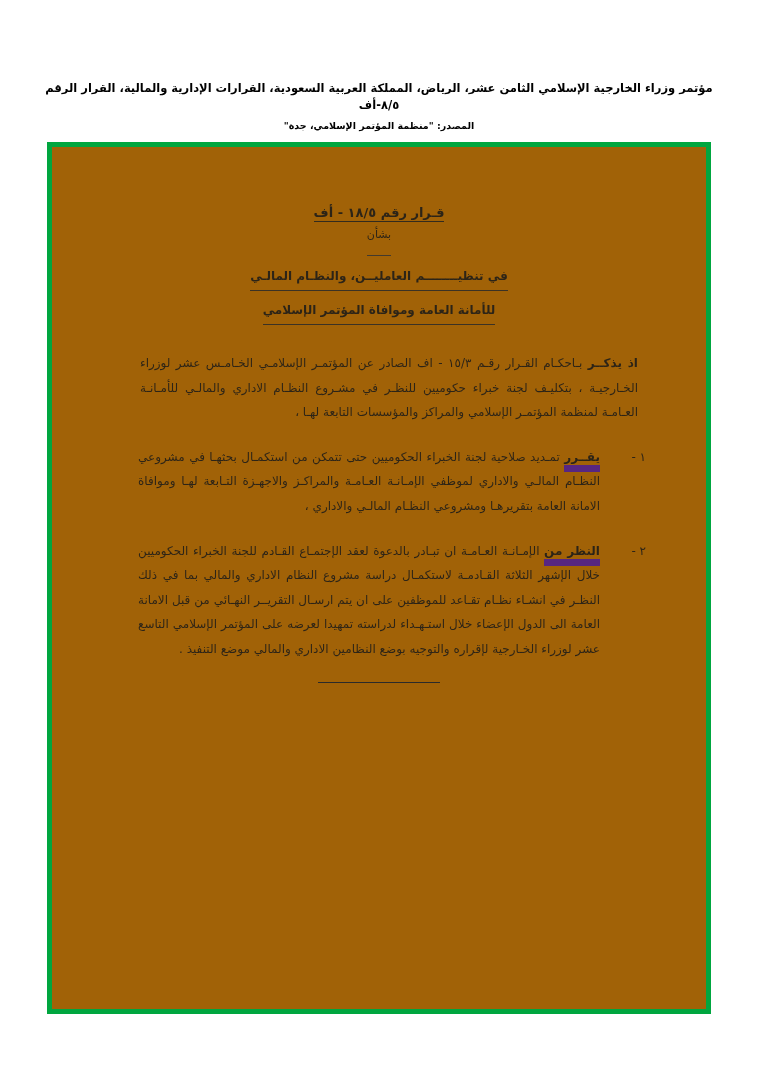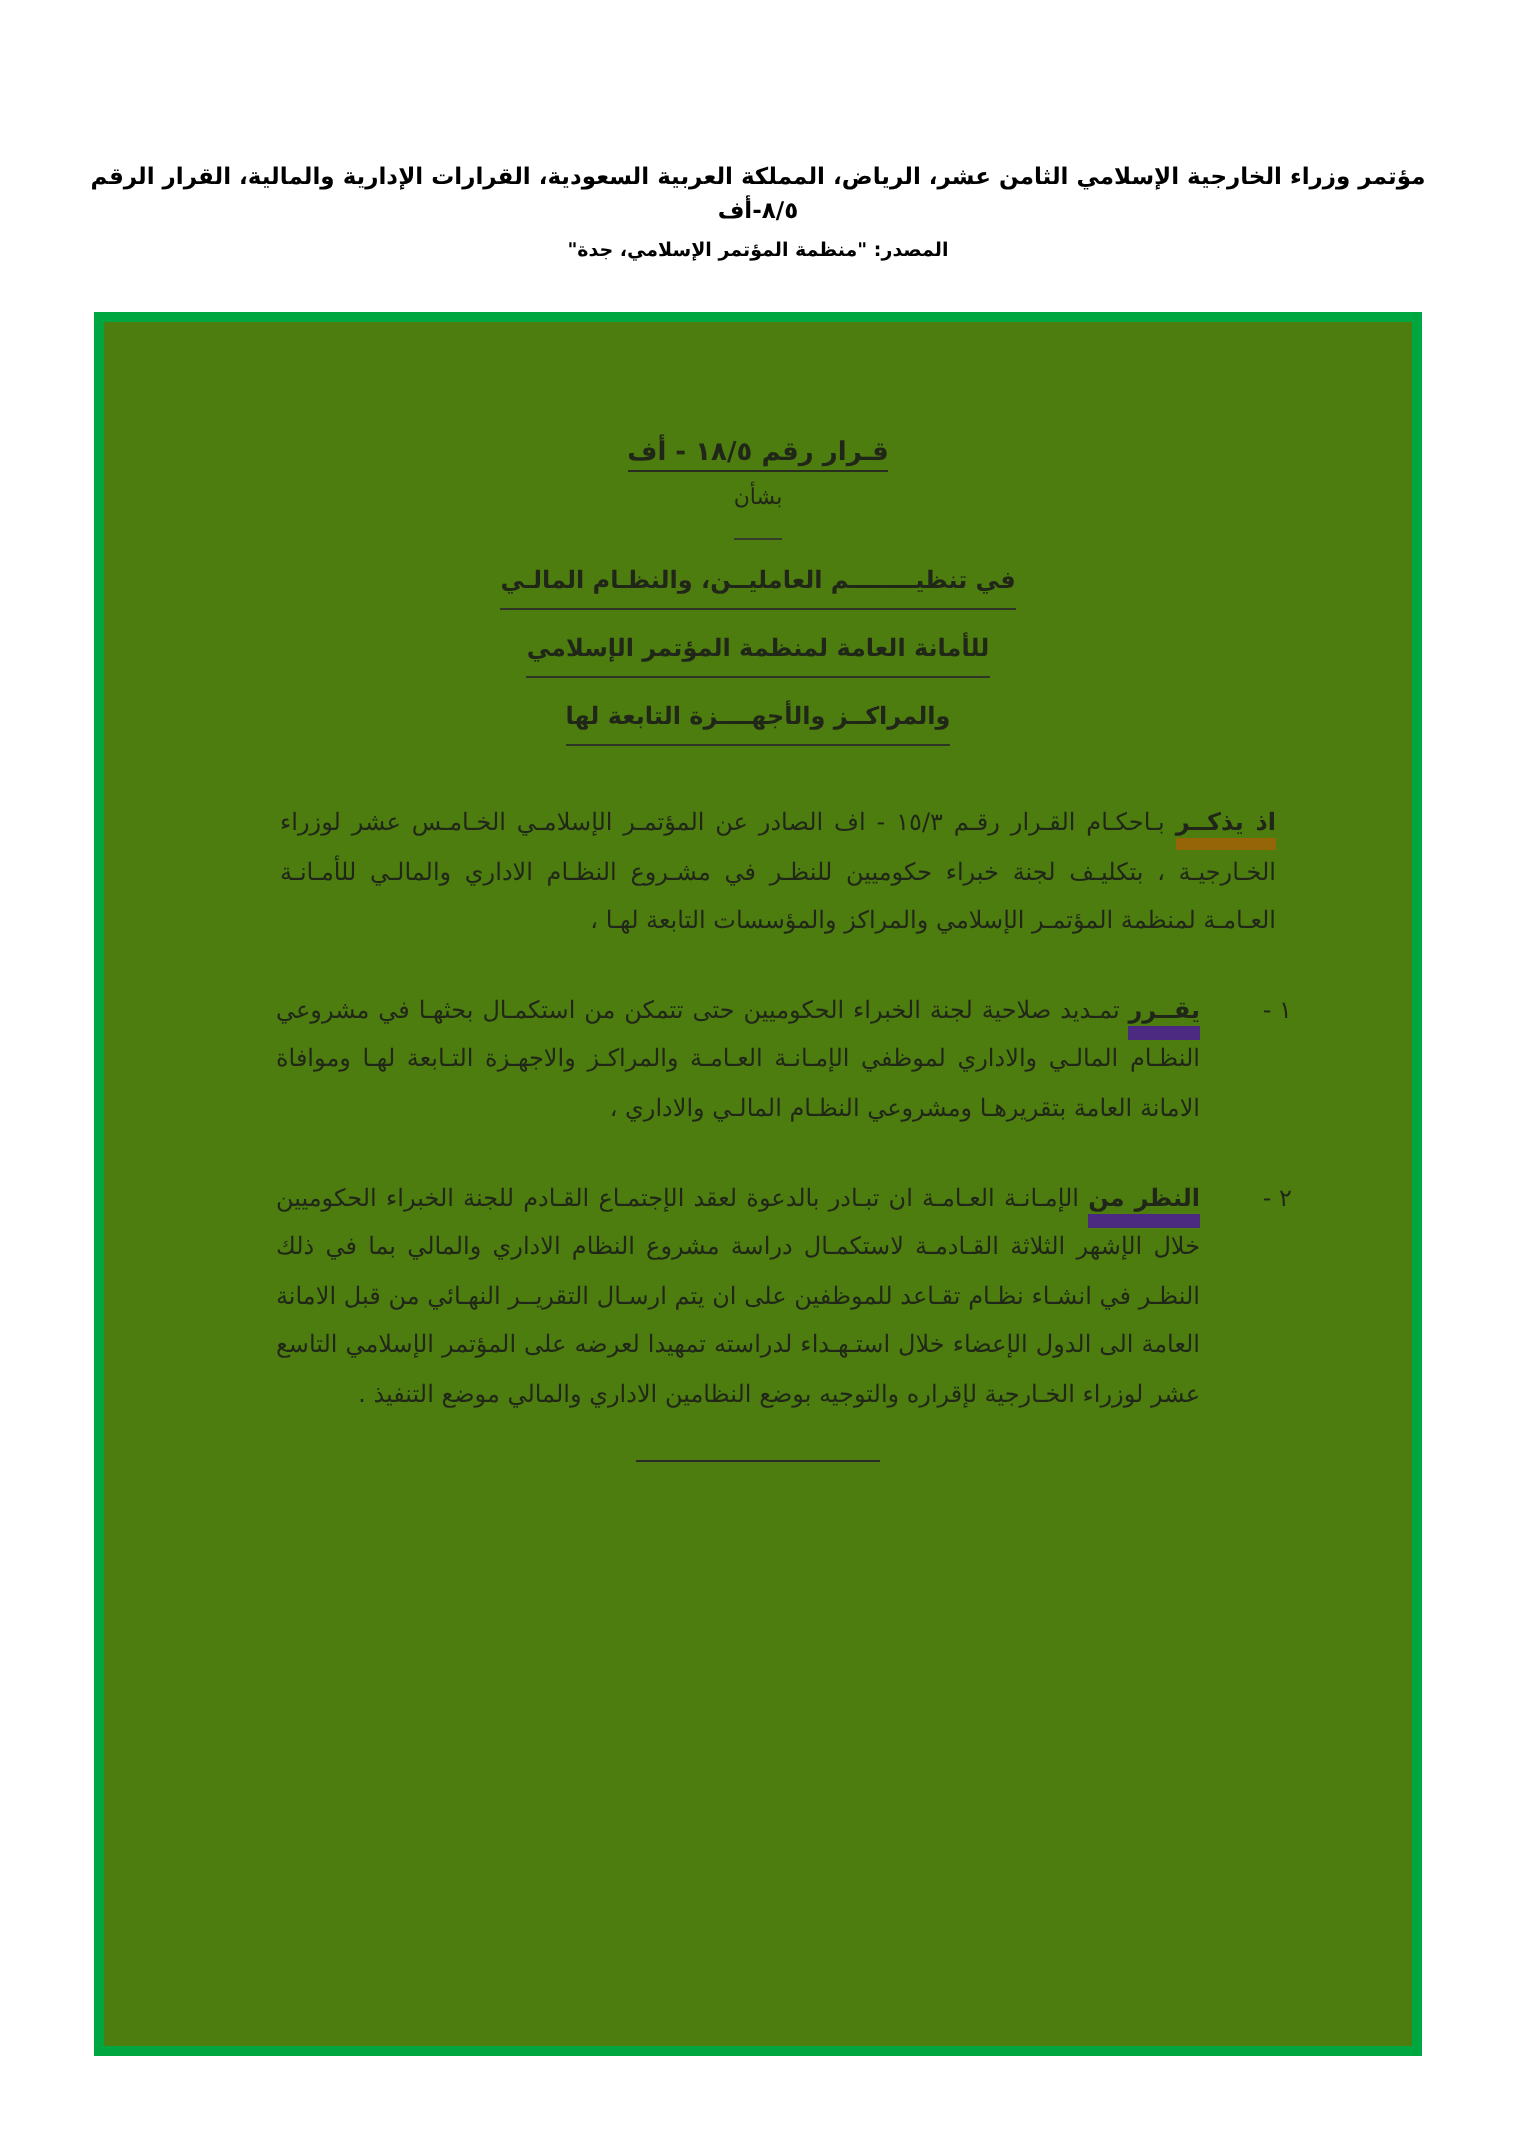--- a/index.html
+++ b/index.html
@@ -53,22 +53,21 @@
 
   
   .scan-frame {
     position: absolute;
     top: 142px;
     left: 47px;
     width: 664px;
     height: 872px;
     border: 5px solid #00A63F;
     box-sizing: border-box;
-    background: #4d7c0f;
-    margin-top: 14px;
+    background: #a16207;
   }
 
   .scan-inner {
     position: absolute;
     inset: 0;
     padding: 40px 46px 30px 46px;
     box-sizing: border-box;
     direction: rtl;
   }
 
@@ -198,22 +197,21 @@
       <div class="decision-no tw">
         <span class="u">قـرار رقم ١٨/٥ - أف</span>
       </div>
 
       <div class="bayan tw">
         <span class="u">بشأن</span>
       </div>
 
       <div class="title-block tw">
         <span class="tline">في تنظيــــــــم العامليــن، والنظـام المالـي</span>
-        <span class="tline">للأمانة العامة لمنظمة المؤتمر الإسلامي</span>
-        <span class="tline">والمراكــز والأجهــــزة التابعة لها</span>
+        <span class="tline">للأمانة العامة وموافاة المؤتمر الإسلامي</span>
       </div>
 
 
       <div class="para indent-2 tw">
         <span class="lead">اذ يذكــر</span>
         <span>بـاحكـام القـرار رقـم ١٥/٣ - اف الصادر عن المؤتمـر الإسلامـي الخـامـس عشر لوزراء الخـارجيـة ، بتكليـف لجنة خبراء حكوميين للنظـر في مشـروع النظـام الاداري والمالـي للأمـانـة العـامـة لمنظمة المؤتمـر الإسلامي والمراكز والمؤسسات التابعة لهـا ،</span>
       </div>
 
       <div class="clause tw">
         <div class="num">١ -</div>

